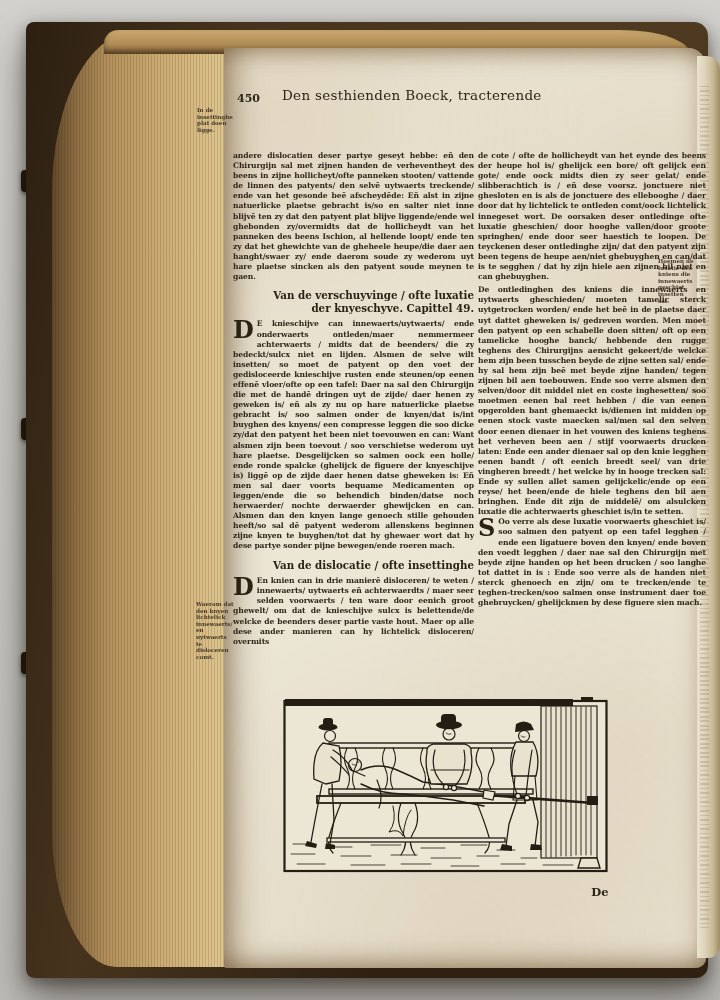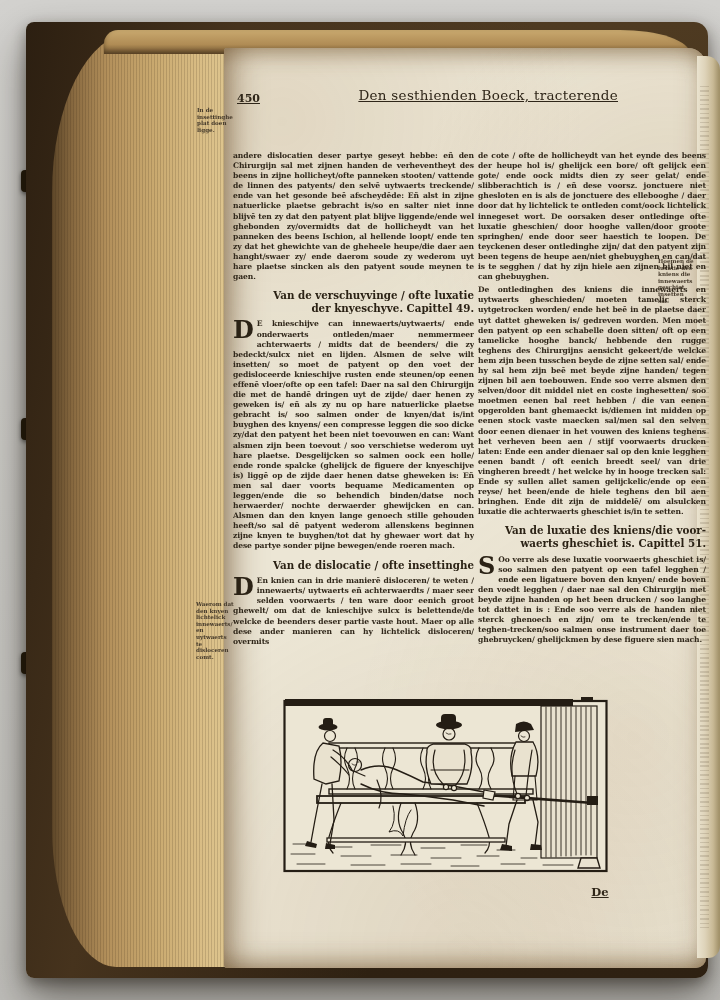--- a/index.html
+++ b/index.html
@@ -46,23 +46,23 @@
 
   
   .right-fore-edge { position:absolute; left:697px; top:56px; width:23px; height:902px;
     border-radius:0 14px 12px 0;
     background:linear-gradient(90deg,#eae3cf,#ded3b9 35%,#c8b995 70%,#a2926a 96%); }
   .right-fore-edge::after { content:""; position:absolute; left:3px; top:30px; width:9px; bottom:30px;
     background:repeating-linear-gradient(180deg, rgba(62,46,26,.25) 0 1.5px, rgba(0,0,0,0) 1.5px 4.5px);
     opacity:.6; }
 
   
-  .ink { color:#2f2619;text-decoration:underline; }
+  .ink { color:#2f2619; }
   .page-number { position:absolute; left:237px; top:92px; font-weight:700; font-size:11px; }
-  .running-title { position:absolute; left:282px; top:87px; width:336px; text-align:right;
+  .running-title { position:absolute; left:282px; top:87px; width:336px; text-align:left;
     font-size:13.5px; letter-spacing:.3px; }
 
   .margin-note { position:absolute; font-weight:700; font-size:5.6px; line-height:6.6px;
     color:#44392a; text-align:left; }
   .mn1 { left:197px; top:107px; width:35px; }
   .mn2 { left:196px; top:601px; width:38px; }
   .mn3 { left:658px; top:258px; width:36px; }
 
   .col { position:absolute; top:107px; overflow:hidden;margin-top:44px; }
   .col1 { left:233px; width:241px; height:586px; }
@@ -113,24 +113,20 @@
       <div>Van de dislocatie / ofte insettinghe</div>
     </div>
     <p class="bt">
       <span class="dropcap">D</span><span>En knien can in drie manierē disloceren/ te weten / innewaerts/ uytwaerts eñ achterwaerdts / maer seer selden voorwaerts / ten ware door eenich groot ghewelt/ om dat de knieschijve sulcx is belettende/de welcke de beenders deser partie vaste hout. Maer op alle dese ander manieren can hy lichtelick disloceren/ overmits</span>
     </p>
   </div>
 
   <div class="col col2">
     <p class="bt">de cote / ofte de hollicheydt van het eynde des beens der heupe hol is/ ghelijck een bore/ oft gelijck een gote/ ende oock midts dien zy seer gelat/ ende slibberachtich is / eñ dese voorsz. jonctuere niet ghesloten en is als de jonctuere des ellebooghe / daer door dat hy lichtelick te ontleden comt/oock lichtelick innegeset wort. De oorsaken deser ontledinge ofte luxatie gheschien/ door hooghe vallen/door groote springhen/ ende door seer haestich te loopen. De teyckenen deser ontledinghe zijn/ dat den patyent zijn been tegens de heupe aen/niet ghebuyghen en can/dat is te segghen / dat hy zijn hiele aen zijnen bil niet en can ghebuyghen.</p>
     <p class="bt" style="margin-top:3px;">De ontledinghen des kniens die innewaerts en uytwaerts gheschieden/ moeten tamelic sterck uytgetrocken worden/ ende het beē in de plaetse daer uyt dattet gheweken is/ gedreven worden. Men moet den patyent op een schabelle doen sitten/ oft op een tamelicke hooghe banck/ hebbende den rugge teghens des Chirurgijns aensicht gekeert/de welcke hem zijn been tusschen beyde de zijne setten sal/ ende hy sal hem zijn beē met beyde zijne handen/ tegen zijnen bil aen toebouwen. Ende soo verre alsmen den selven/door dit middel niet en coste inghesetten/ soo moetmen eenen bal reet hebben / die van eenen opgerolden bant ghemaeckt is/diemen int midden op eenen stock vaste maecken sal/men sal den selven door eenen dienaer in het vouwen des kniens teghens het verheven been aen / stijf voorwaerts drucken laten: Ende een ander dienaer sal op den knie legghen eenen bandt / oft eenich breedt seel/ van drie vingheren breedt / het welcke hy in hooge trecken sal: Ende sy sullen allet samen gelijckelic/ende op een reyse/ het been/ende de hiele teghens den bil aen bringhen. Ende dit zijn de middelē/ om alsulcken luxatie die achterwaerts gheschiet is/in te setten.</p>
-    <div class="chapter-heading">
-      <div>Van de luxatie des kniens/die voor-</div>
-      <div>waerts gheschiet is.  Capittel 51.</div>
-    </div>
     <p class="bt">
       <span class="dropcap">S</span><span>Oo verre als dese luxatie voorwaerts gheschiet is/ soo salmen den patyent op een tafel legghen / ende een ligatuere boven den knyen/ ende boven den voedt legghen / daer nae sal den Chirurgijn met beyde zijne handen op het been drucken / soo langhe tot dattet in is : Ende soo verre als de handen niet sterck ghenoech en zijn/ om te trecken/ende te teghen-trecken/soo salmen onse instrument daer toe ghebruycken/ ghelijckmen by dese figuere sien mach.</span>
     </p>
   </div>
 
   <div class="woodcut">
     <svg viewBox="0 0 331 188" width="331" height="188" xmlns="http://www.w3.org/2000/svg">
       <g stroke="#241d14" fill="none" stroke-width="1.2" stroke-linecap="round">
 
         <rect x="3.5" y="9" width="322" height="170" fill="#ece6d4" stroke-width="2.2"></rect>

